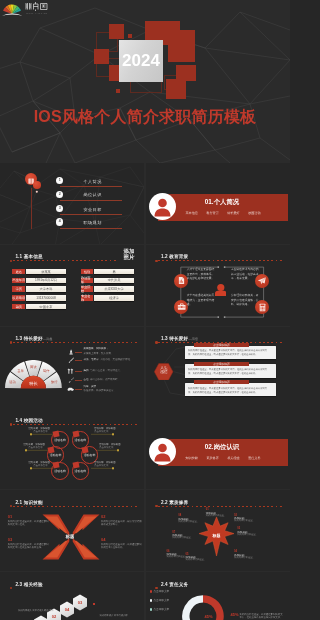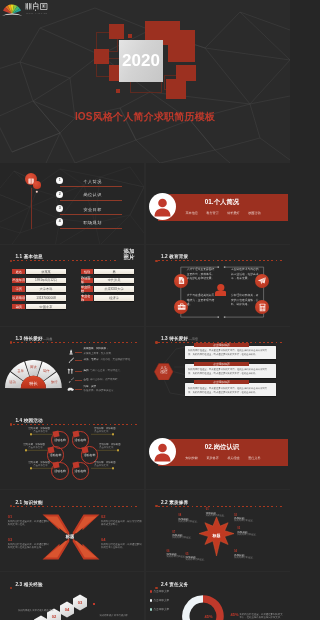--- a/index.html
+++ b/index.html
@@ -11,21 +11,21 @@
 .hero{position:absolute;left:0;top:0;width:290px;height:163px;background:#2b2b2b;overflow:hidden;}
 .hero-mesh{position:absolute;left:0;top:0;width:290px;height:163px;}
 .logo{position:absolute;left:2px;top:1px;width:46px;height:15px;}
 .sq{position:absolute;background:#9c3020;}
 .sqo{position:absolute;border:1px solid #5e2a20;}
 .whitebox{position:absolute;left:119px;top:39.5px;width:44px;height:42.5px;
   background:linear-gradient(118deg,#e4e4e4 0%,#d3d3d3 45%,#c6c6c6 100%);}
 .year{position:absolute;left:119px;top:39.5px;width:44px;height:42.5px;display:flex;
   align-items:center;justify-content:center;color:#fff;font-size:17px;font-weight:700;letter-spacing:0px;}
 .hero-title{position:absolute;left:0;top:109px;width:290px;text-align:center;
-  color:#c0392b;font-size:10px;font-weight:700;letter-spacing:0.2px;line-height:16px;}
+  color:#c0392b;font-size:16px;font-weight:700;letter-spacing:0.2px;line-height:16px;}
 
 
 .grid{position:absolute;left:0;top:163px;width:290px;height:457px;}
 .sl{position:absolute;width:144px;height:81px;background:#262626;overflow:hidden;}
 .sl.c0{left:0px;}
 .sl.c1{left:145.5px;}
 .sl.r0{top:0px;}  .sl.r1{top:81.8px;} .sl.r2{top:163.6px;}
 .sl.r3{top:245.4px;} .sl.r4{top:327.2px;} .sl.r5{top:409px;}
 
 
@@ -138,21 +138,21 @@
     <div class="sq" style="left:108.8px;top:24.3px;width:15.2px;height:15.2px;"></div>
     <div class="sq" style="left:128.3px;top:33.8px;width:4px;height:4px;"></div>
     <div class="sq" style="left:144.6px;top:20.8px;width:35.4px;height:24px;"></div>
     <div class="sq" style="left:167.5px;top:30.2px;width:27px;height:31.4px;"></div>
     <div class="sq" style="left:94px;top:49.2px;width:15px;height:14.4px;"></div>
     <div class="sq" style="left:109px;top:65.2px;width:15.6px;height:16px;"></div>
     <div class="sq" style="left:176.3px;top:64.6px;width:20.1px;height:16.1px;"></div>
     <div class="sq" style="left:165.8px;top:79px;width:19.8px;height:20.3px;"></div>
     <div class="sq" style="left:115.6px;top:89px;width:4px;height:4px;"></div>
     <div class="whitebox"></div>
-    <div class="year">2020</div>
+    <div class="year">2024</div>
     <div class="hero-title">IOS风格个人简介求职简历模板</div>
     <svg class="logo" viewBox="0 0 92 30">
       <g>
         <path d="M20 26 A19 19 0 0 1 22.5 16.6 L20 26 Z" fill="#c0392b"></path>
         <path d="M20 26 L22.5 16.6 A19 19 0 0 1 26 12 Z" fill="#cc3b2a" opacity="0"></path>
         <g transform="translate(20,26)">
           <path d="M0 0 L-17.8 -6.5 A19 19 0 0 1 -13.4 -13.4 Z" fill="#c63f2e"></path>
           <path d="M0 0 L-13.4 -13.4 A19 19 0 0 1 -8.5 -17 Z" fill="#e06a22"></path>
           <path d="M0 0 L-8.5 -17 A19 19 0 0 1 -2.5 -18.8 Z" fill="#efa21d"></path>
           <path d="M0 0 L-2.5 -18.8 A19 19 0 0 1 4 -18.3 Z" fill="#e6d51e"></path>

